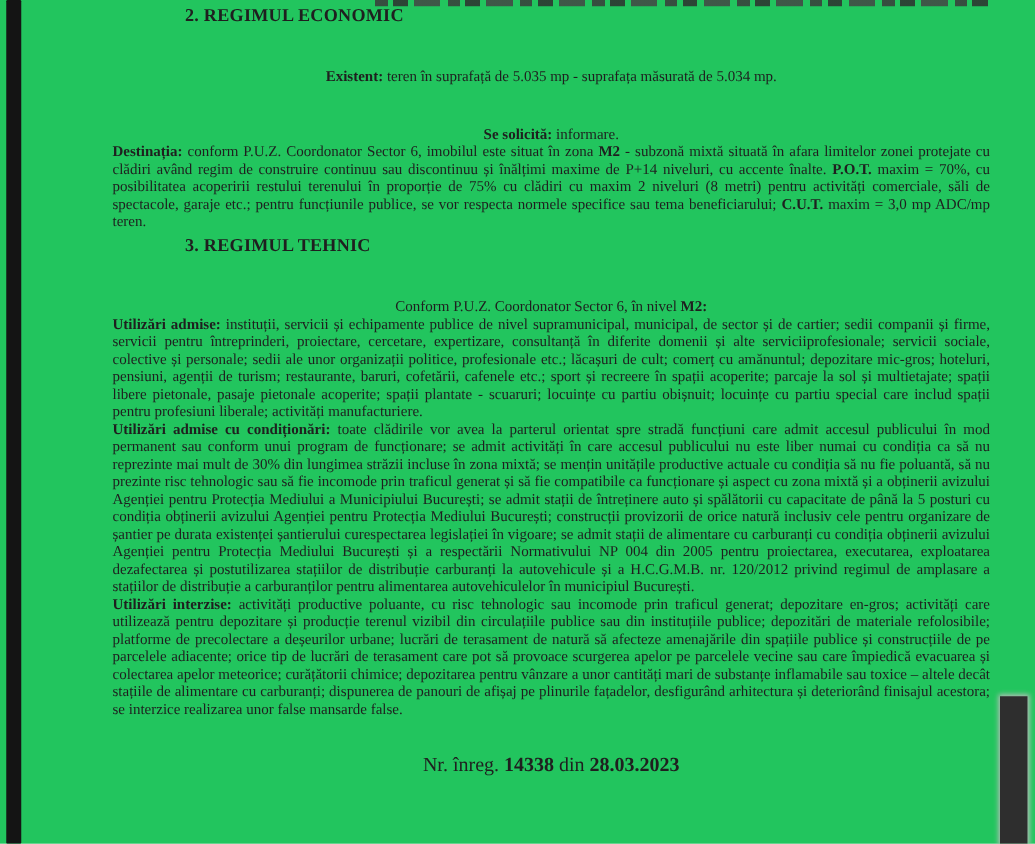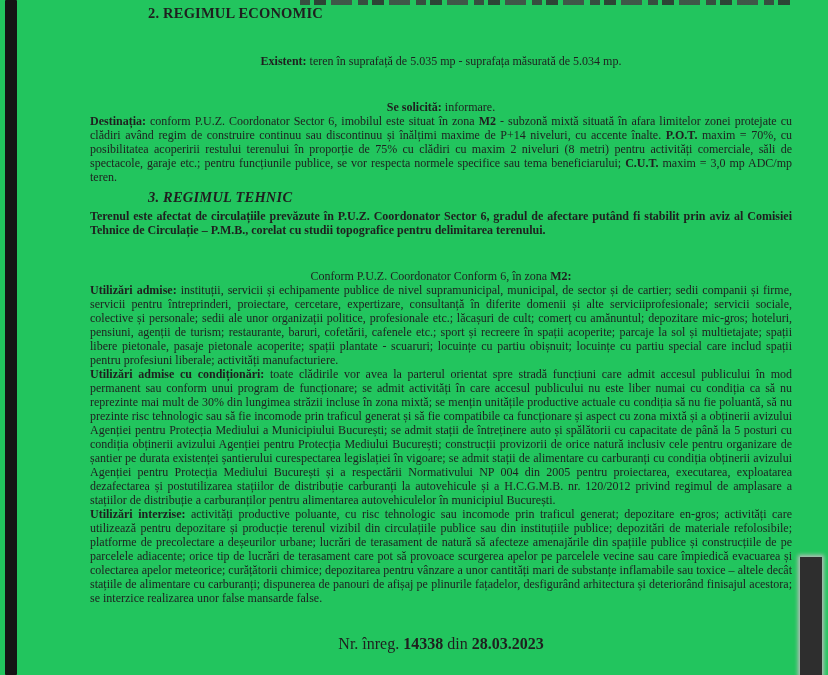--- a/index.html
+++ b/index.html
@@ -42,21 +42,21 @@
   .content {
     position: absolute; left: 90px; top: 5px;
     width: 702px;
   }
   .heading {
     font-size: 14.5px; line-height: 17px;
     font-weight: bold;
     margin: 0 0 2px 58px;
     letter-spacing: .2px;
   }
-  .heading.second { margin-top: 5px; margin-bottom: 3px; font-style: italic; }
+  .heading.second { margin-top: 5px; margin-bottom: 20px; }
   .para {
     font-size: 12px; line-height: 14px;
     margin: 0;
     text-align: justify;
   }
   .para.single { text-align: center; margin-top: 32px; }
   .para b { font-weight: bold; }
   .bold-para { font-weight: bold; }
   .footer-line {
     font-size: 16px; line-height: 14px;
@@ -78,23 +78,22 @@
 
     <p class="para single"><b>Existent:</b><span> teren în suprafață de 5.035 mp - suprafața măsurată de 5.034 mp.</span></p>
 
     <p class="para single"><b>Se solicită:</b><span> informare.</span></p>
 
     <p class="para"><b>Destinația:</b><span> conform P.U.Z. Coordonator Sector 6, imobilul este situat în zona </span><b>M2</b><span> - subzonă mixtă situată în afara limitelor zonei protejate cu clădiri având regim de construire continuu sau discontinuu și înălțimi maxime de P+14 niveluri, cu accente înalte. </span><b>P.O.T.</b><span> maxim = 70%, cu posibilitatea acoperirii restului terenului în proporție de 75% cu clădiri cu maxim 2 niveluri (8 metri) pentru activități comerciale, săli de spectacole, garaje etc.; pentru funcțiunile publice, se vor respecta normele specifice sau tema beneficiarului; </span><b>C.U.T.</b><span> maxim = 3,0 mp ADC/mp teren.</span></p>
 
 
     <h2 class="heading second">3. REGIMUL TEHNIC</h2>
 
-    <p class="para bold-para">Terenul este afectat de circulațiile prevăzute în P.U.Z. Coordonator Sector 6, gradul de afectare putând fi stabilit prin aviz al Comisiei Tehnice de Circulație – P.M.B., corelat cu studii topografice pentru delimitarea terenului.</p>
 
-    <p class="para single"><span>Conform P.U.Z. Coordonator Conform 6, în zona </span><b>M2:</b></p>
+    <p class="para single"><span>Conform P.U.Z. Coordonator Sector 6, în nivel </span><b>M2:</b></p>
 
     <p class="para"><b>Utilizări admise:</b><span> instituții, servicii și echipamente publice de nivel supramunicipal, municipal, de sector și de cartier; sedii companii și firme, servicii pentru întreprinderi, proiectare, cercetare, expertizare, consultanță în diferite domenii și alte serviciiprofesionale; servicii sociale, colective și personale; sedii ale unor organizații politice, profesionale etc.; lăcașuri de cult; comerț cu amănuntul; depozitare mic-gros; hoteluri, pensiuni, agenții de turism; restaurante, baruri, cofetării, cafenele etc.; sport și recreere în spații acoperite; parcaje la sol și multietajate; spații libere pietonale, pasaje pietonale acoperite; spații plantate - scuaruri; locuințe cu partiu obișnuit; locuințe cu partiu special care includ spații pentru profesiuni liberale; activități manufacturiere.</span></p>
 
     <p class="para"><b>Utilizări admise cu condiționări:</b><span> toate clădirile vor avea la parterul orientat spre stradă funcțiuni care admit accesul publicului în mod permanent sau conform unui program de funcționare; se admit activități în care accesul publicului nu este liber numai cu condiția ca să nu reprezinte mai mult de 30% din lungimea străzii incluse în zona mixtă; se mențin unitățile productive actuale cu condiția să nu fie poluantă, să nu prezinte risc tehnologic sau să fie incomode prin traficul generat și să fie compatibile ca funcționare și aspect cu zona mixtă și a obținerii avizului Agenției pentru Protecția Mediului a Municipiului București; se admit stații de întreținere auto și spălătorii cu capacitate de până la 5 posturi cu condiția obținerii avizului Agenției pentru Protecția Mediului București; construcții provizorii de orice natură inclusiv cele pentru organizare de șantier pe durata existenței șantierului curespectarea legislației în vigoare; se admit stații de alimentare cu carburanți cu condiția obținerii avizului Agenției pentru Protecția Mediului București și a respectării Normativului NP 004 din 2005 pentru proiectarea, executarea, exploatarea dezafectarea și postutilizarea stațiilor de distribuție carburanți la autovehicule și a H.C.G.M.B. nr. 120/2012 privind regimul de amplasare a stațiilor de distribuție a carburanților pentru alimentarea autovehiculelor în municipiul București.</span></p>
 
     <p class="para"><b>Utilizări interzise:</b><span> activități productive poluante, cu risc tehnologic sau incomode prin traficul generat; depozitare en-gros; activități care utilizează pentru depozitare și producție terenul vizibil din circulațiile publice sau din instituțiile publice; depozitări de materiale refolosibile; platforme de precolectare a deșeurilor urbane; lucrări de terasament de natură să afecteze amenajările din spațiile publice și construcțiile de pe parcelele adiacente; orice tip de lucrări de terasament care pot să provoace scurgerea apelor pe parcelele vecine sau care împiedică evacuarea și colectarea apelor meteorice; curățătorii chimice; depozitarea pentru vânzare a unor cantități mari de substanțe inflamabile sau toxice – altele decât stațiile de alimentare cu carburanți; dispunerea de panouri de afișaj pe plinurile fațadelor, desfigurând arhitectura și deteriorând finisajul acestora; se interzice realizarea unor false mansarde false.</span></p>
 
     <p class="para single footer-line"><span>Nr. înreg. </span><b>14338</b><span> din </span><b>28.03.2023</b></p>
 
   </div>

